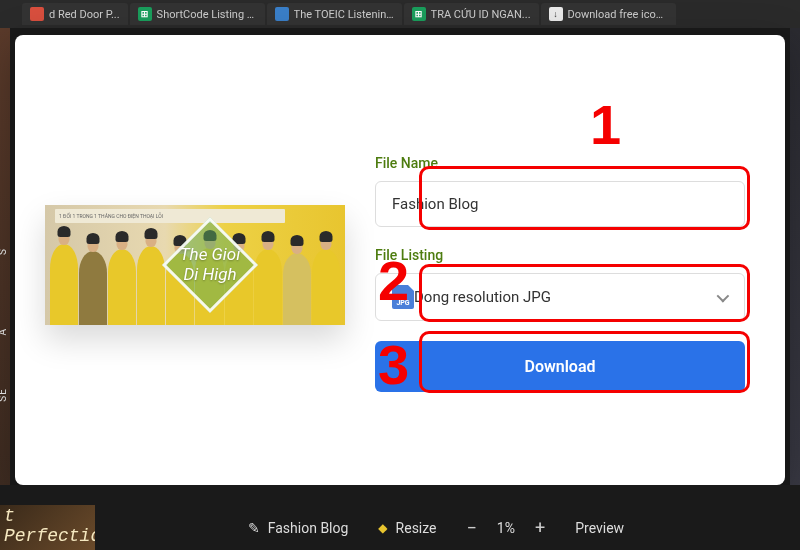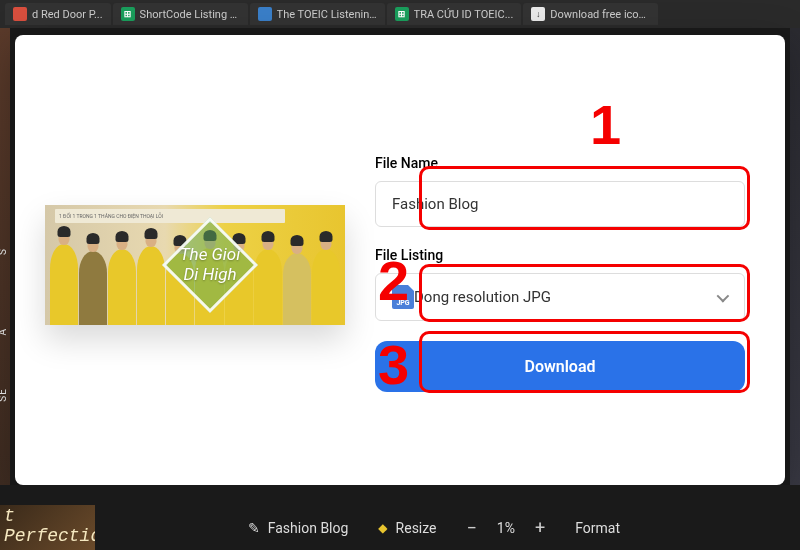--- a/index.html
+++ b/index.html
@@ -19,21 +19,21 @@
     
     .tabs-bar {
       position: absolute;
       top: 0;
       left: 0;
       right: 0;
       height: 28px;
       background: #2a2a2a;
       display: flex;
       align-items: center;
-      padding: 0 5px;
+      padding: 0 22px;
       gap: 2px;
       font-size: 11px;
       color: #ccc;
       overflow: hidden;
       white-space: nowrap;
     }
     .tab {
       display: flex;
       align-items: center;
       gap: 5px;
@@ -214,21 +214,21 @@
       padding-right: 10px;
       position: relative;
     }
     .field {
       margin-bottom: 20px;
       position: relative;
     }
     .field-label {
       display: block;
       font-size: 14px;
-      color: #000000;
+      color: #4d7c0f;
       margin-bottom: 10px;
       font-weight: 500;
     }
     .text-input {
       width: 100%;
       padding: 13px 16px;
       border: 1px solid #ddd;
       border-radius: 6px;
       font-size: 15px;
       color: #333;
@@ -284,21 +284,21 @@
       border-right: 2px solid #888;
       border-bottom: 2px solid #888;
       transform: rotate(45deg) translateY(-2px);
     }
     .download-btn {
       width: 100%;
       padding: 16px;
       background: #2a72e8;
       color: #fff;
       border: none;
-      border-radius: 12px;
+      border-radius: 6px;
       font-size: 16px;
       font-weight: 600;
       cursor: pointer;
     }
     
     
     .anno-box {
       position: absolute;
       border: 3px solid #f50000;
       border-radius: 10px;
@@ -383,21 +383,21 @@
   <div class="tab">
       <span class="tab-icon green">⊞</span>
       <span class="tab-label">ShortCode Listing -...</span>
     </div>
   <div class="tab">
       <span class="tab-icon blue"></span>
       <span class="tab-label">The TOEIC Listening...</span>
     </div>
   <div class="tab">
       <span class="tab-icon green">⊞</span>
-      <span class="tab-label">TRA CỨU ID TOEIC...</span>
+      <span class="tab-label">TRA CỨU ID NGAN...</span>
     </div>
   <div class="tab">
       <span class="tab-icon white">↓</span>
       <span class="tab-label">Download free icon...</span>
     </div>
 </div>
 
 <div class="bg-left-strip">
   <span class="bg-text t1">S</span>
   <span class="bg-text t2">A</span>
@@ -470,16 +470,16 @@
     <div class="bottom-item">
       <span class="diamond-icon-small">◆</span>
       <span>Resize</span>
     </div>
     <div class="zoom-group">
       <span class="zoom-btn">−</span>
       <span>1%</span>
       <span class="zoom-btn">+</span>
     </div>
     <div class="bottom-item">
-      <span>Format</span>
+      <span>Preview</span>
     </div>
   </div>
 </div>
 
 </body></html>

